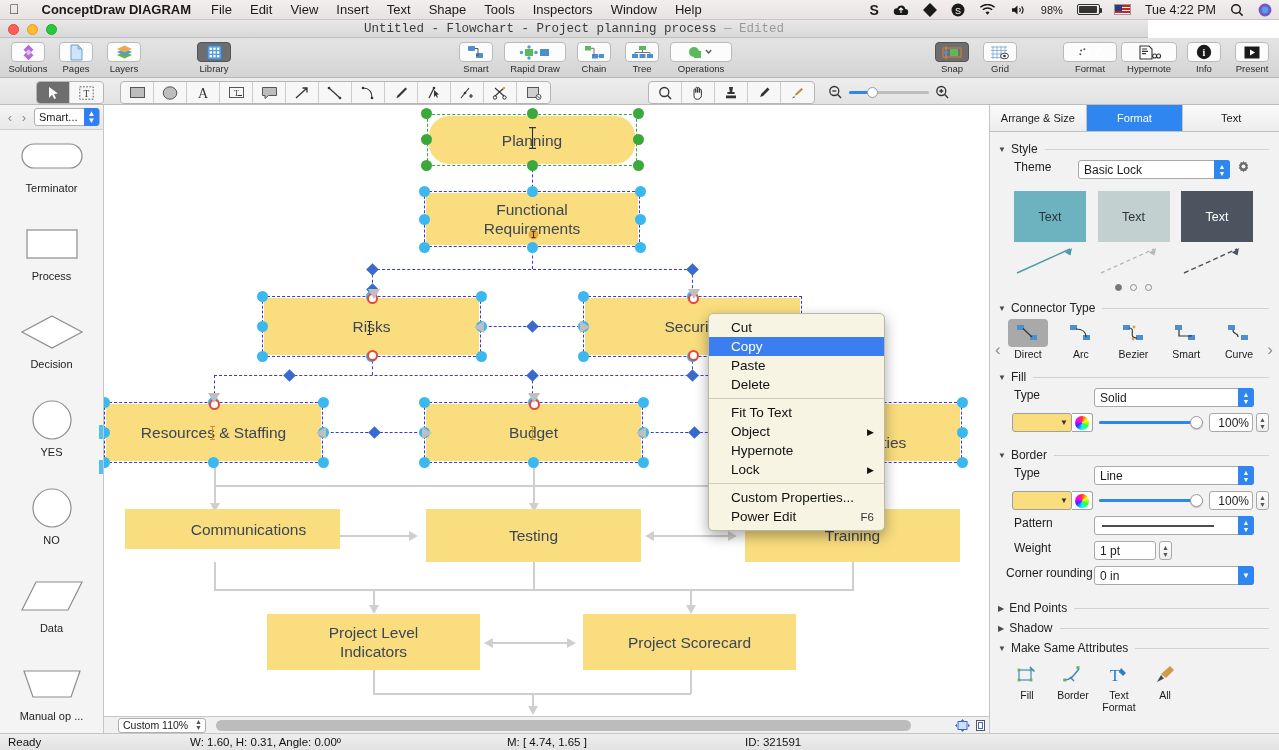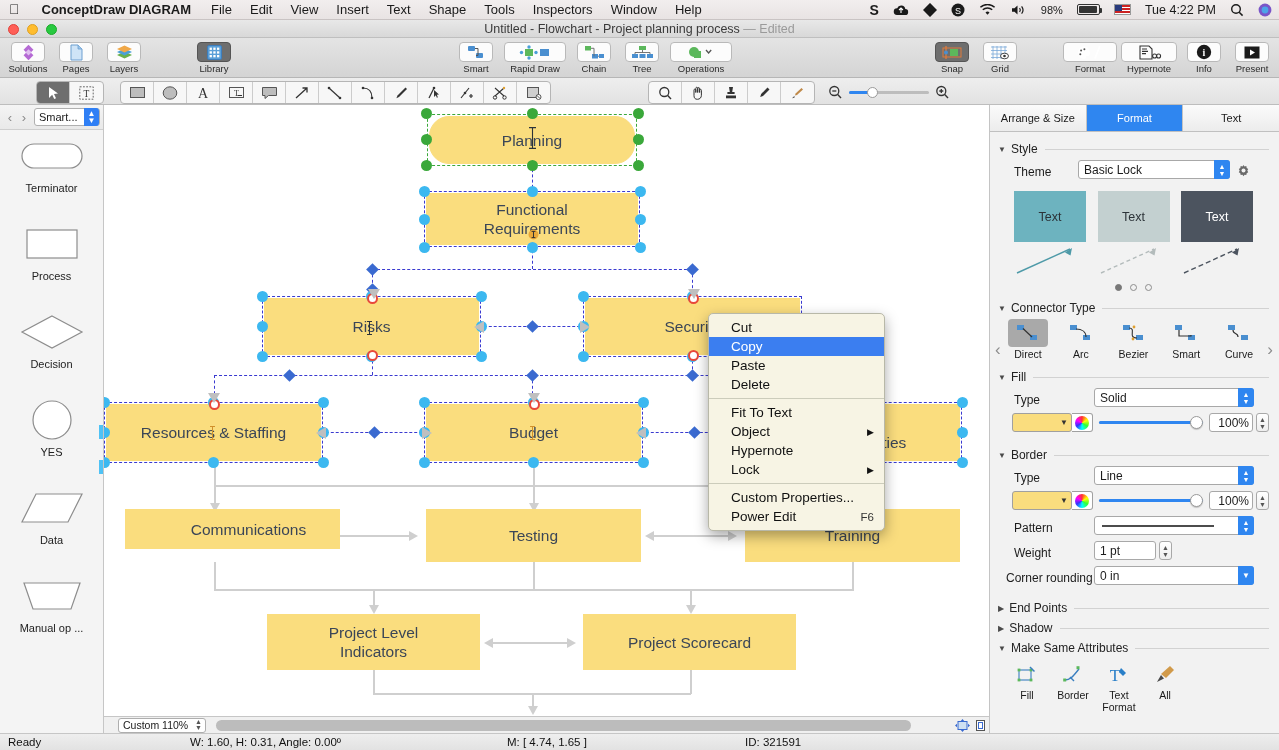--- a/index.html
+++ b/index.html
@@ -25,23 +25,24 @@
   #menubar .sys{ padding:0 7px; font-size:13px; display:flex; align-items:center; }
   #menubar .sys.small{ font-size:11px; }
   .flagbox{ width:17px;height:11px;border:.5px solid #999;overflow:hidden;position:relative;background:#fff;}
   .flagbox .stripes{position:absolute;inset:0;background:repeating-linear-gradient(#c22,#c22 1.6px,#fff 1.6px,#fff 3.1px);}
   .flagbox .canton{position:absolute;left:0;top:0;width:7px;height:6px;background:#2a3b7d;}
   .battbox{width:23px;height:11px;border:1.2px solid #333;border-radius:2px;position:relative;}
   .battbox:after{content:"";position:absolute;right:-3px;top:3px;width:2px;height:5px;background:#333;border-radius:0 1px 1px 0;}
   .battbox .lvl{position:absolute;left:1px;top:1px;bottom:1px;width:18px;background:#333;border-radius:1px;}
   
   #titlebar{
-    position:absolute;left:0;top:20px;width:1279px;height:18px;
+    position:absolute;left:0;top:20px;width:1148px;height:18px;
     background:linear-gradient(#e8e8e8,#d8d8d8);
     border-bottom:1px solid #bfbfbf;
+    font-family:Liberation Mono, monospace;
   }
   .traffic{position:absolute;top:4px;display:flex;gap:8px;left:8px;}
   .tl{width:11px;height:11px;border-radius:50%;}
   .tl.r{background:#ff5f57;border:.5px solid #e0443e;}
   .tl.y{background:#ffbd2e;border:.5px solid #dea123;}
   .tl.g{background:#28c940;border:.5px solid #1aab29;}
   #doctitle{
     position:absolute;left:0;right:0;top:2px;text-align:center;
     font-size:12.5px;color:#3a3a3a;
   }
@@ -135,21 +136,21 @@
   #rp-tabs .tab{
     flex:1;display:flex;align-items:center;justify-content:center;font-size:11px;
     background:linear-gradient(#fbfbfb,#ececec);border-right:1px solid #c3c3c3;color:#1b1b1b;
   }
   #rp-tabs .tab:last-child{border-right:none;}
   #rp-tabs .tab.active{background:#2f86f0;color:#fff;}
   .sect{padding:4px 10px 0 8px;}
   .secthead{display:flex;align-items:center;font-size:12px;color:#222;margin:6px 0 4px;}
   .secthead .tri{font-size:8px;margin-right:5px;color:#4a4a4a;}
   .secthead .ln{flex:1;height:1px;background:#d2d2d2;margin-left:7px;}
-  .frow{display:flex;align-items:flex-end;margin-bottom:6px;font-size:12px;color:#1c1c1c;}
+  .frow{display:flex;align-items:flex-start;margin-bottom:6px;font-size:12px;color:#1c1c1c;}
   .frow .lbl{width:95px;}
   .pop{
     height:19px;background:#fff;border:1px solid #a8a8a8;border-radius:3px;position:relative;
     display:flex;align-items:center;padding-left:5px;font-size:12px;
   }
   .pop .st{
     position:absolute;right:-1px;top:-1px;bottom:-1px;width:16px;background:#2f86f0;border-radius:0 3px 3px 0;
     color:#fff;font-size:7px;display:flex;flex-direction:column;align-items:center;justify-content:center;line-height:7px;
   }
   .gear{width:15px;height:15px;margin-left:6px;}
@@ -670,20 +671,26 @@
       <span class="sname">Decision</span>
     </div>
     <div class="shapecell">
       <svg class="sv" viewBox="0 0 64 40">
           <ellipse cx="32" cy="20" rx="19" ry="19"></ellipse>
         </svg>
       <span class="sname">YES</span>
     </div>
     <div class="shapecell">
       <svg class="sv" viewBox="0 0 64 40">
+          <ellipse cx="32" cy="20" rx="19" ry="19"></ellipse>
+        </svg>
+      <span class="sname">NO</span>
+    </div>
+    <div class="shapecell">
+      <svg class="sv" viewBox="0 0 64 40">
           <path d="M16 6h46l-14 28H2z"></path>
         </svg>
       <span class="sname">Data</span>
     </div>
     <div class="shapecell">
       <svg class="sv" viewBox="0 0 64 40">
           <path d="M4 7h56l-9 26H13z"></path>
         </svg>
       <span class="sname">Manual op ...</span>
     </div>

